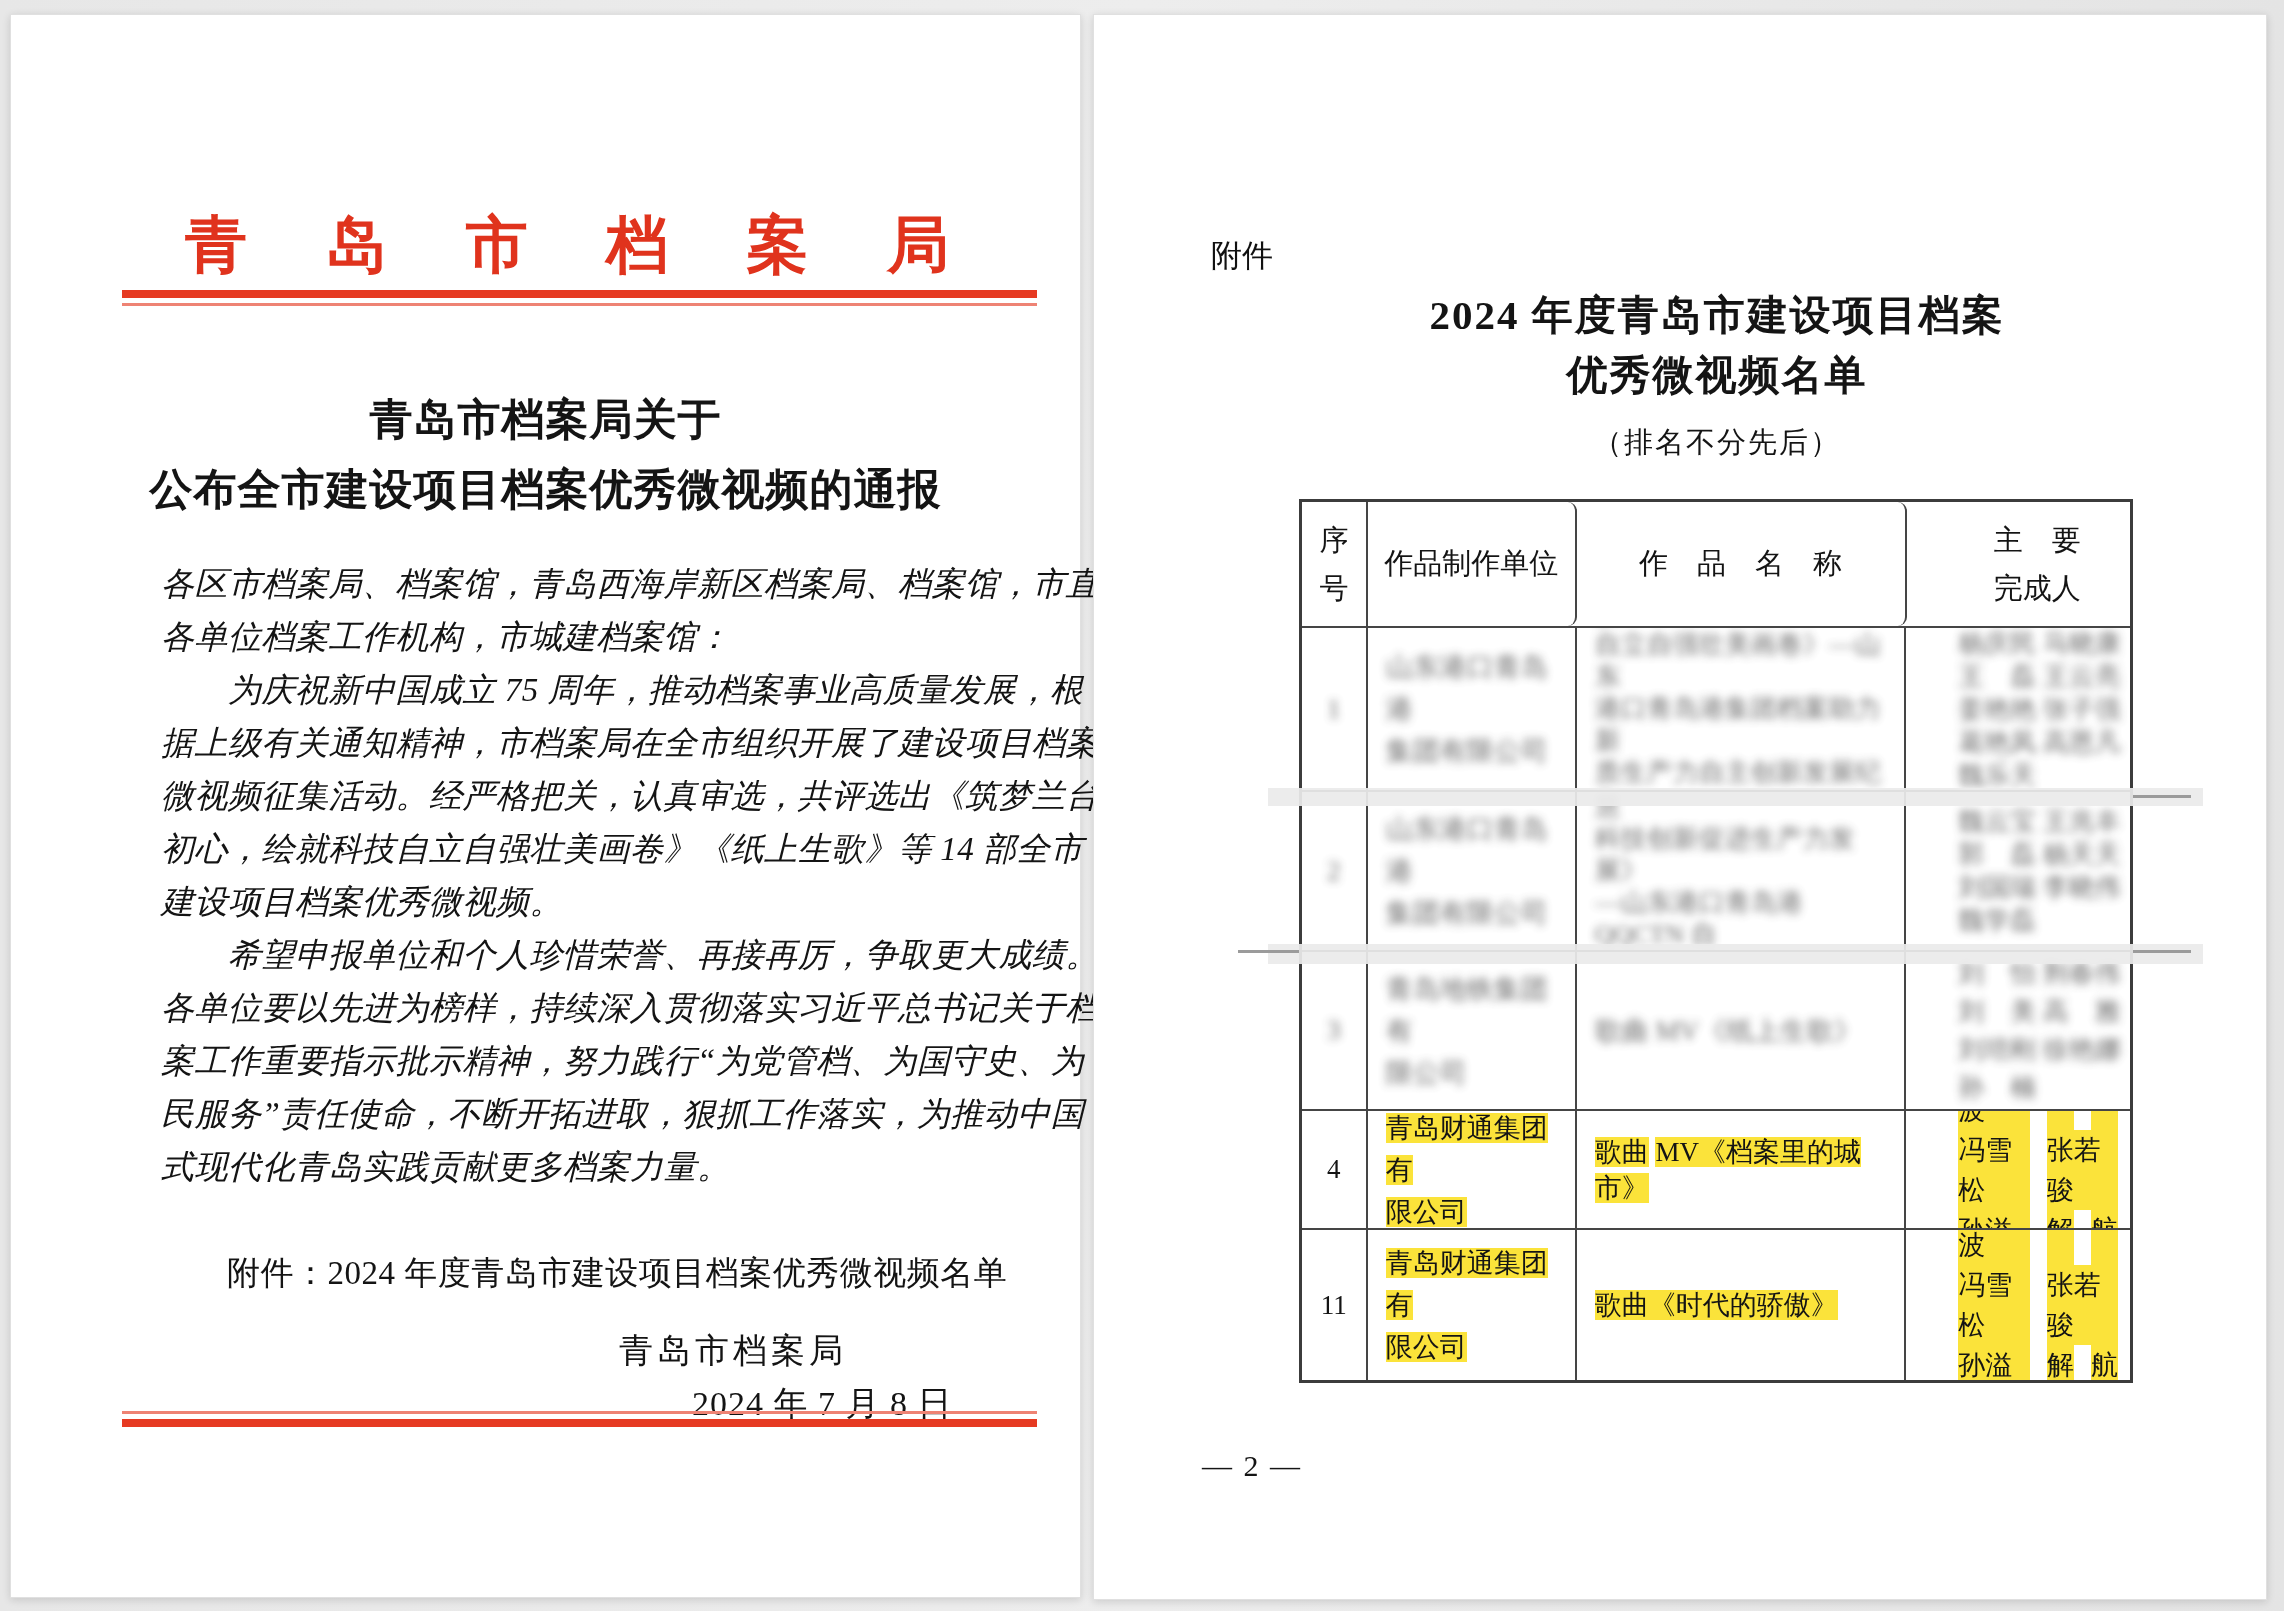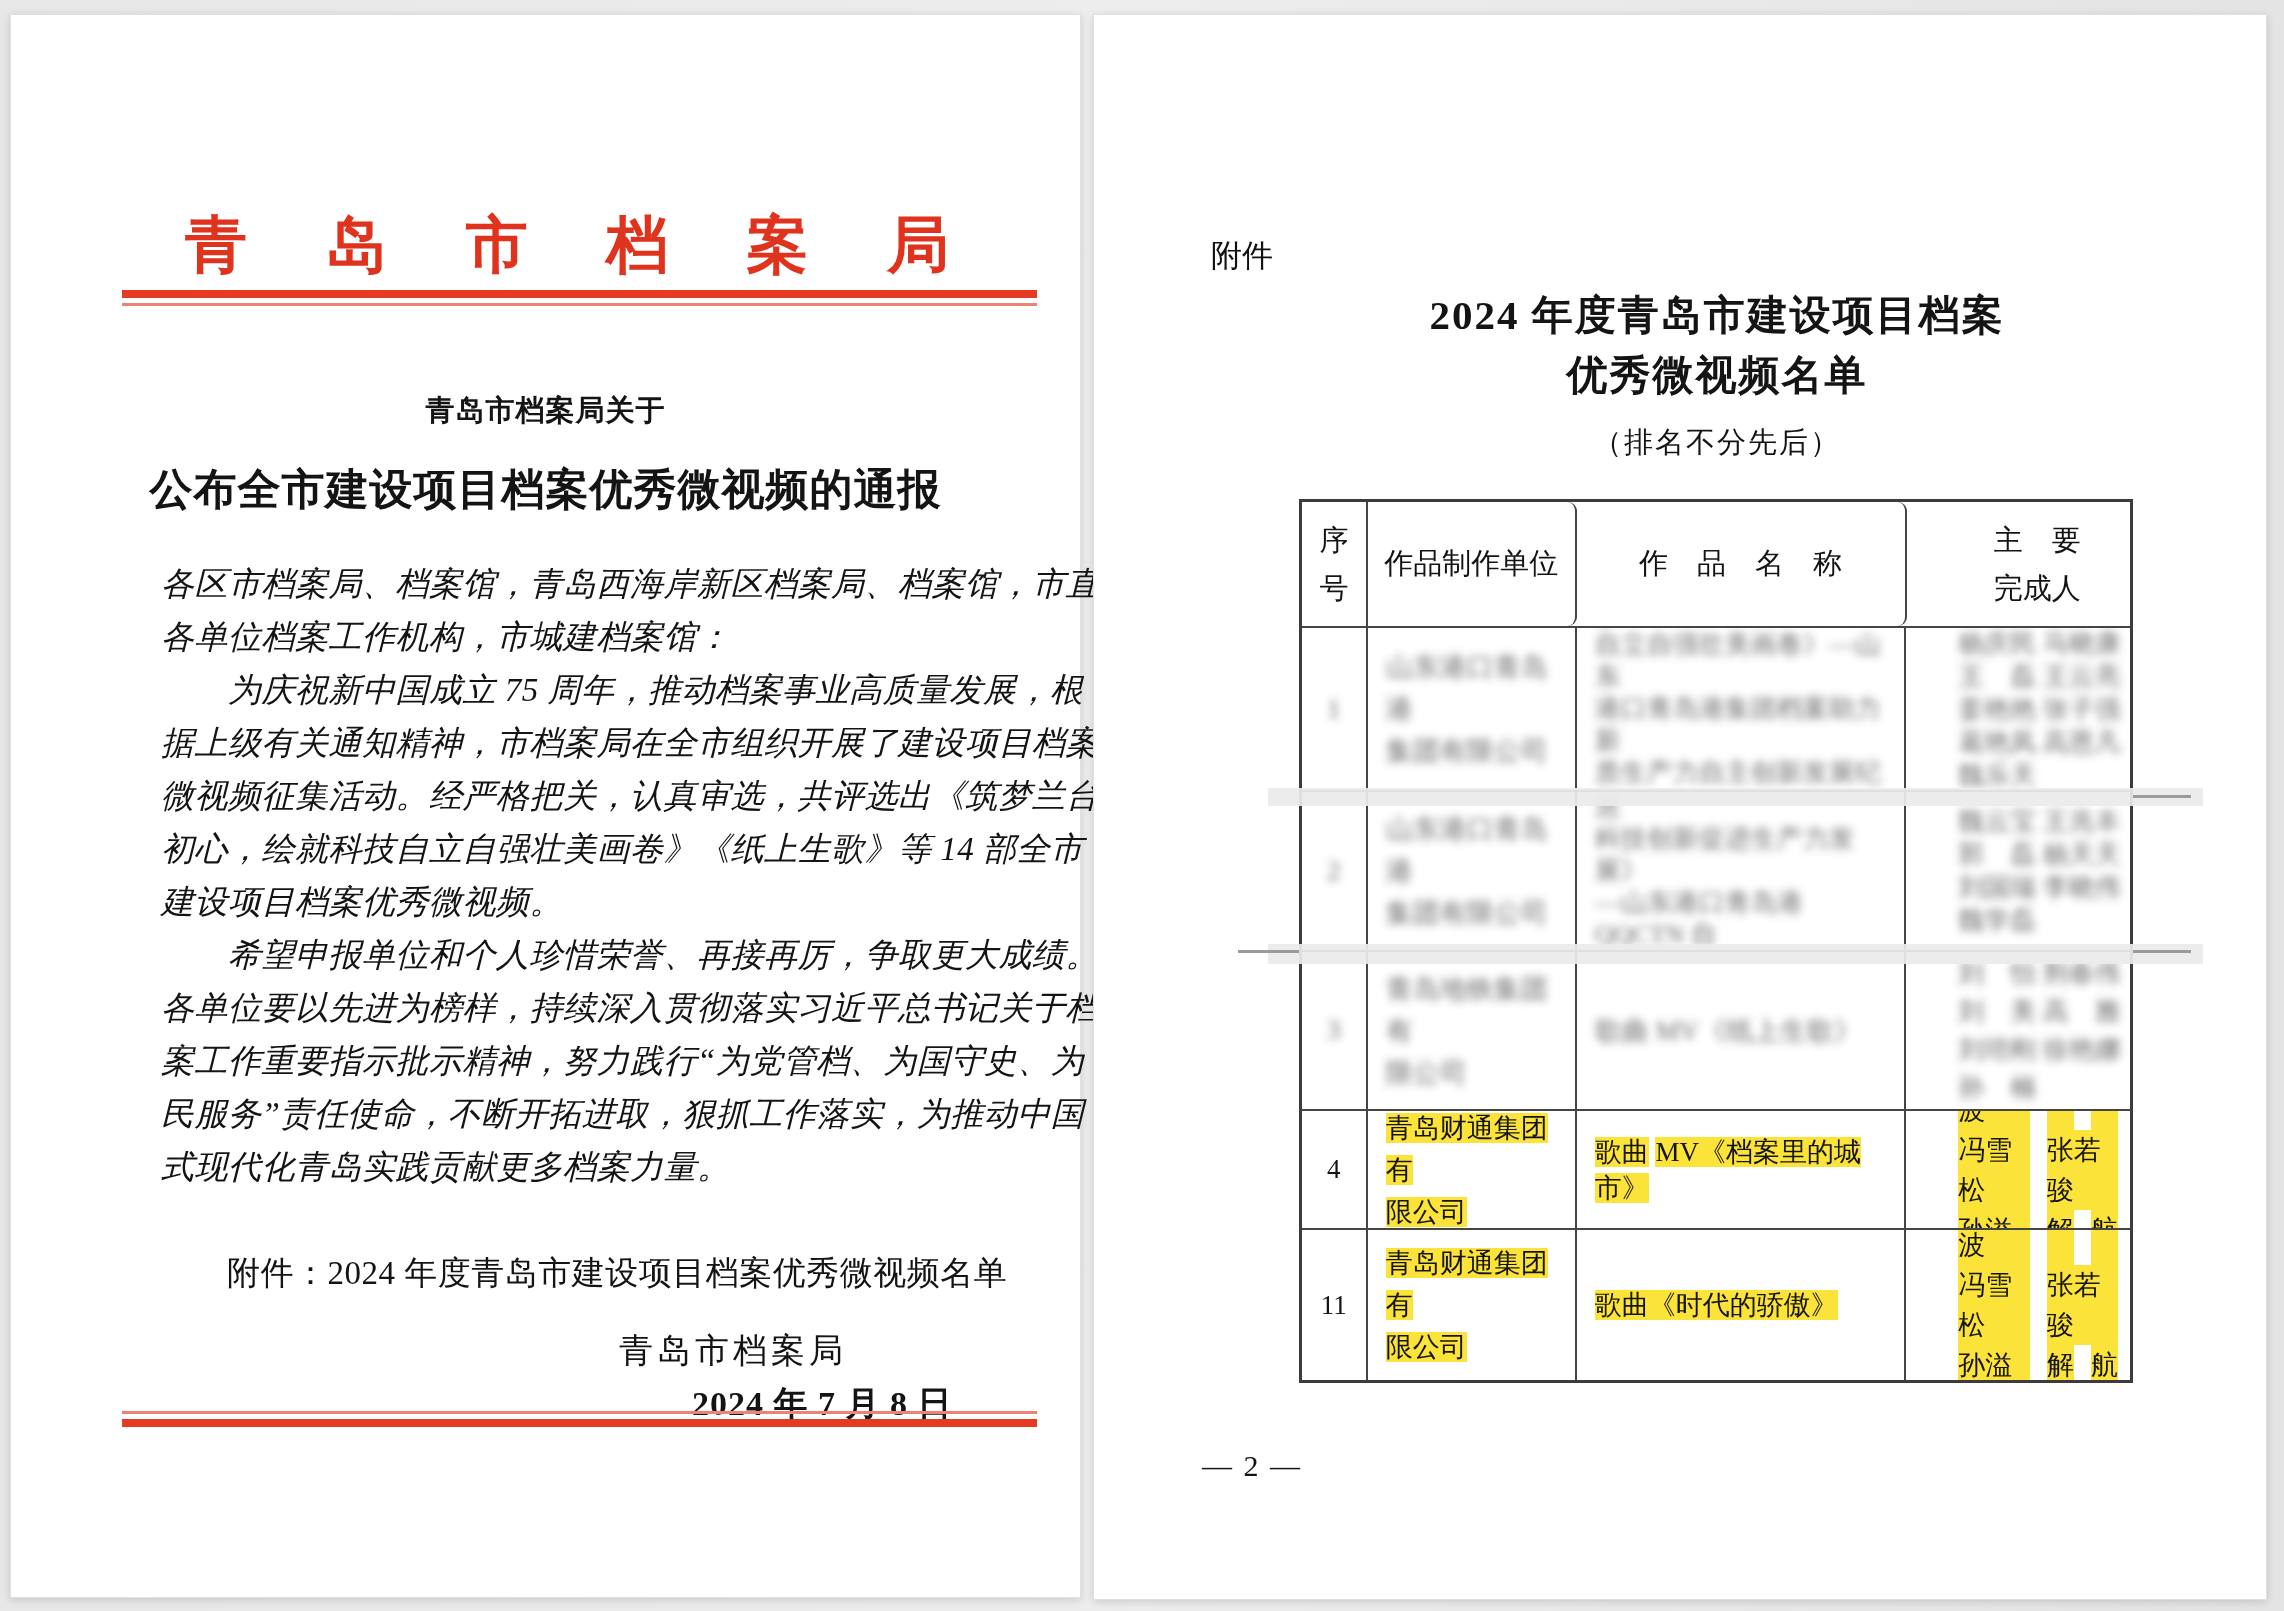--- a/index.html
+++ b/index.html
@@ -18,29 +18,29 @@
   
   .letterhead{
     position:absolute;left:174px;top:194px;width:764px;height:71px;
     display:flex;justify-content:space-between;align-items:center;
     font-size:62px;font-weight:700;color:#e0331d;
   }
   .sep-top{position:absolute;left:111px;top:275px;width:915px;}
   .sep-top .thick{height:8px;background:#e63a22;}
   .sep-top .thin{height:3px;background:#ee8374;margin-top:5px;}
   .doc-title{position:absolute;left:65px;top:376px;width:939px;text-align:center;
-    font-size:29px;font-weight:700;letter-spacing:1px;}
+    font-size:43px;font-weight:700;letter-spacing:1px;}
   .doc-title2{position:absolute;left:65px;top:446px;width:939px;text-align:center;
     font-size:43px;font-weight:700;letter-spacing:1px;}
   .body-text{position:absolute;left:150px;top:543px;width:840px;
     font-size:33px;line-height:53px;letter-spacing:0.5px;}
   .body-text div{white-space:pre;font-style:italic;}
   .attach-note{position:absolute;left:216px;top:1236px;font-size:33px;letter-spacing:0.5px;}
   .sign{position:absolute;left:608px;top:1313px;font-size:34px;letter-spacing:4px;}
-  .date{position:absolute;left:681px;top:1366px;font-size:34px;letter-spacing:1px;font-weight:bold;}
+  .date{position:absolute;left:681px;top:1366px;font-size:34px;letter-spacing:1px;}
   .sep-bottom{position:absolute;left:111px;top:1396px;width:915px;}
   .sep-bottom .thin{height:3px;background:#ee8374;}
   .sep-bottom .thick{height:8px;background:#e63a22;margin-top:5px;}
 
   
   .attach-label{position:absolute;left:117px;top:220px;font-size:31px;
     font-family:"Liberation Sans","DejaVu Sans",sans-serif;color:#111;}
   .p2-title{position:absolute;left:128px;top:273px;width:990px;text-align:center;
     font-size:41px;font-weight:700;letter-spacing:2px;}
   .p2-title2{position:absolute;left:128px;top:333px;width:990px;text-align:center;

